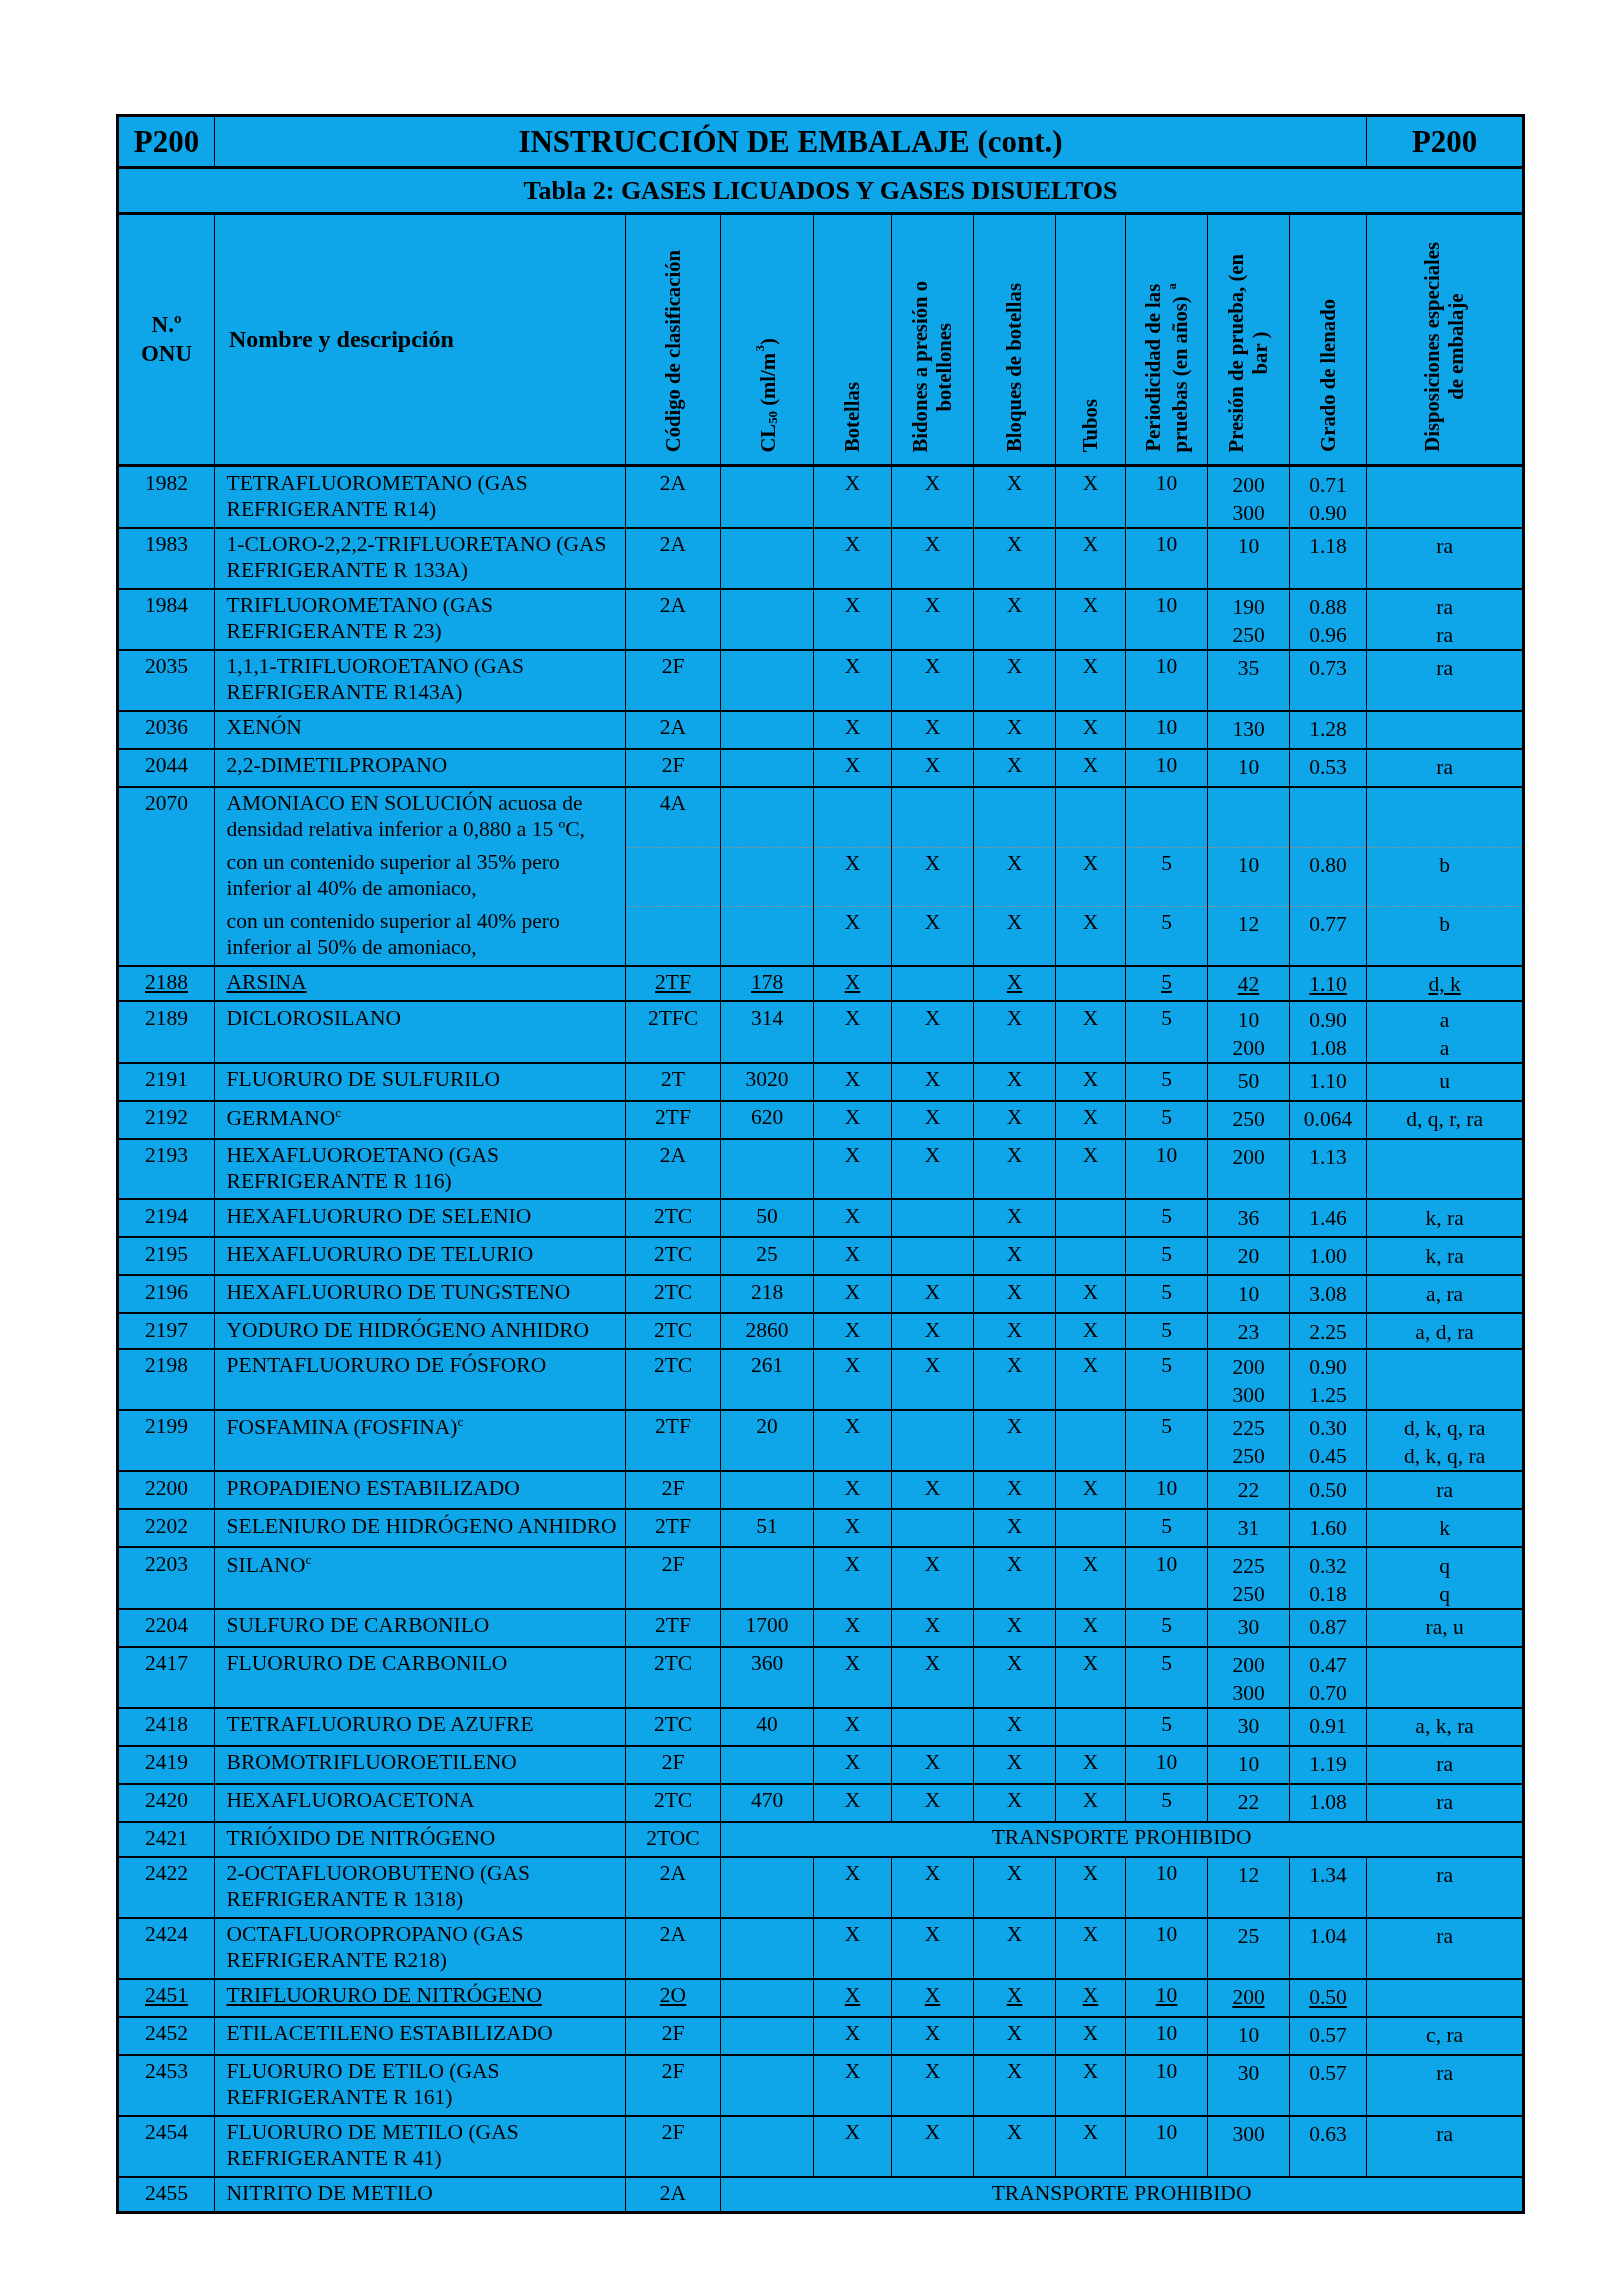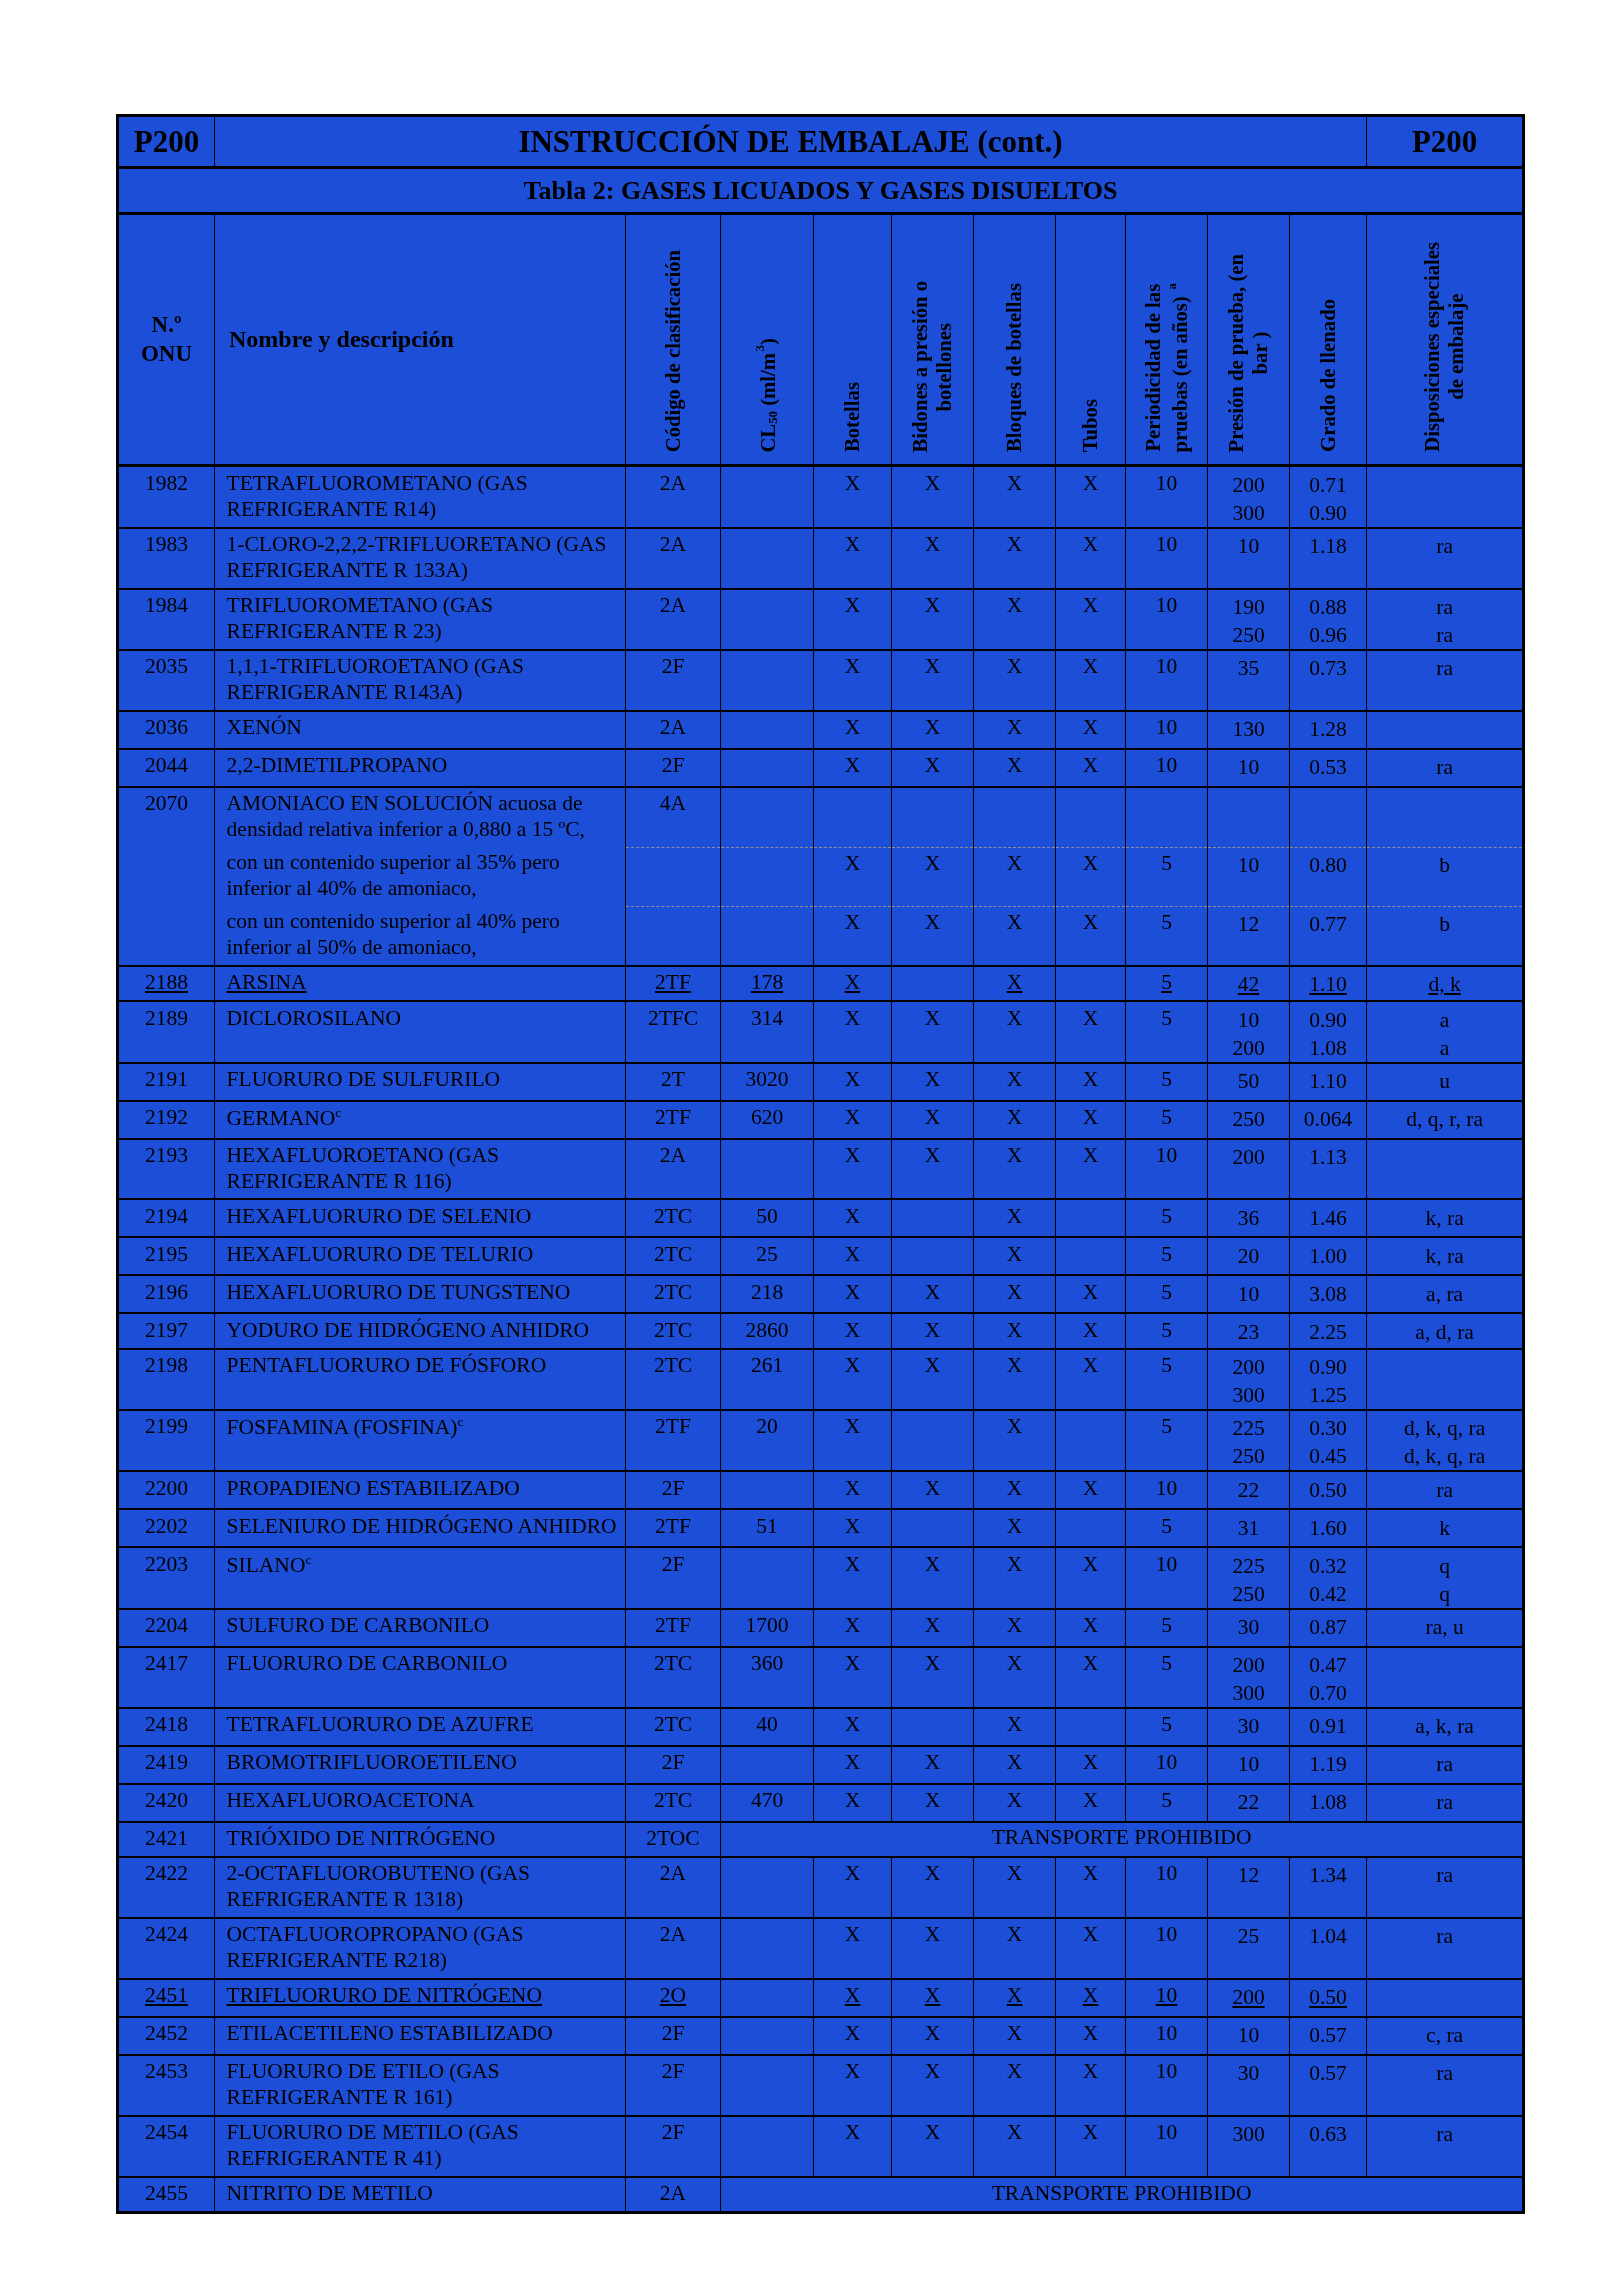--- a/index.html
+++ b/index.html
@@ -2,21 +2,21 @@
 <html style="font-size:13.2px"><head>
 <meta charset="utf-8">
 <style>
   html,body{margin:0;padding:0;}
   body{
     width:1623px;height:2295px;background:#ffffff;position:relative;
     font-family:"Liberation Serif","DejaVu Serif",serif;color:#000;
     -webkit-font-smoothing:antialiased;
   }
   .sheet{position:absolute;left:116px;top:114px;}
-  table{border-collapse:collapse;table-layout:fixed;width:1406px;background:#1d4ed8;}
+  table{border-collapse:collapse;table-layout:fixed;width:1406px;background:#0ea5e9;}
   td,th{border:1.7px solid #000;border-top-width:2.5px;border-bottom-width:2.5px;
         vertical-align:top;padding:0;font-weight:normal;overflow:hidden;}
   table{border:3.3px solid #000;}
 
   
   .title-row td{
     border-bottom-width:3.3px;font-weight:bold;font-size:31px;line-height:1.1;
     padding:8.3px 5px 6.6px;vertical-align:middle;text-align:center;white-space:nowrap;
   }
   .subtitle-row td{
@@ -551,21 +551,21 @@
           <td class="c-x"><span>X</span></td>
           <td class="c-x"><span>X</span></td>
           <td class="c-x"><span>X</span></td>
           <td class="c-num"><span>10</span></td>
           <td class="c-num">
             <div class="stack">225</div>
             <div class="stack">250</div>
           </td>
           <td class="c-num">
             <div class="stack">0.32</div>
-            <div class="stack">0.42</div>
+            <div class="stack">0.18</div>
           </td>
           <td class="c-disp">
             <div class="stack">q</div>
             <div class="stack">q</div>
           </td>
         </tr>
         <tr style="height: 38px;">
           <td class="c-un"><span>2204</span></td>
           <td class="c-name"><span>SULFURO DE CARBONILO</span></td>
           <td class="c-code"><span>2TF</span></td>

